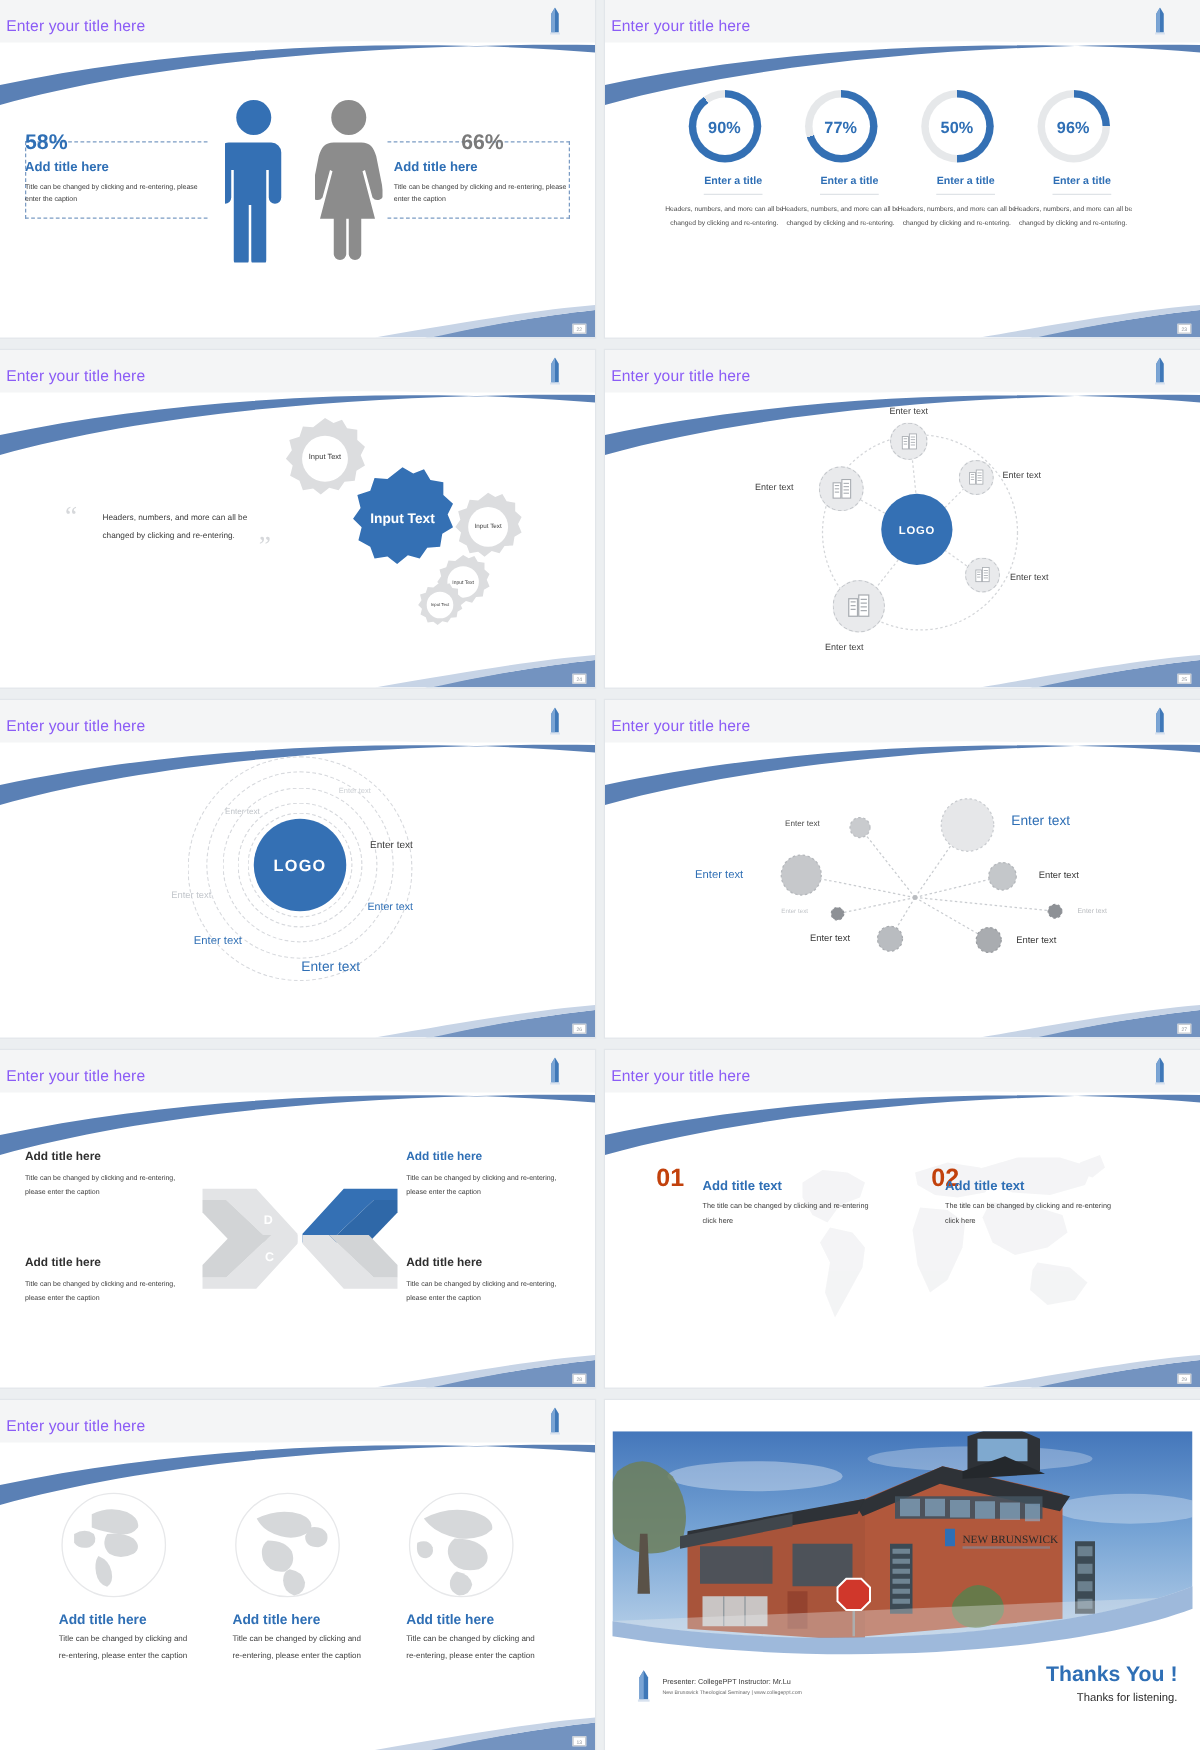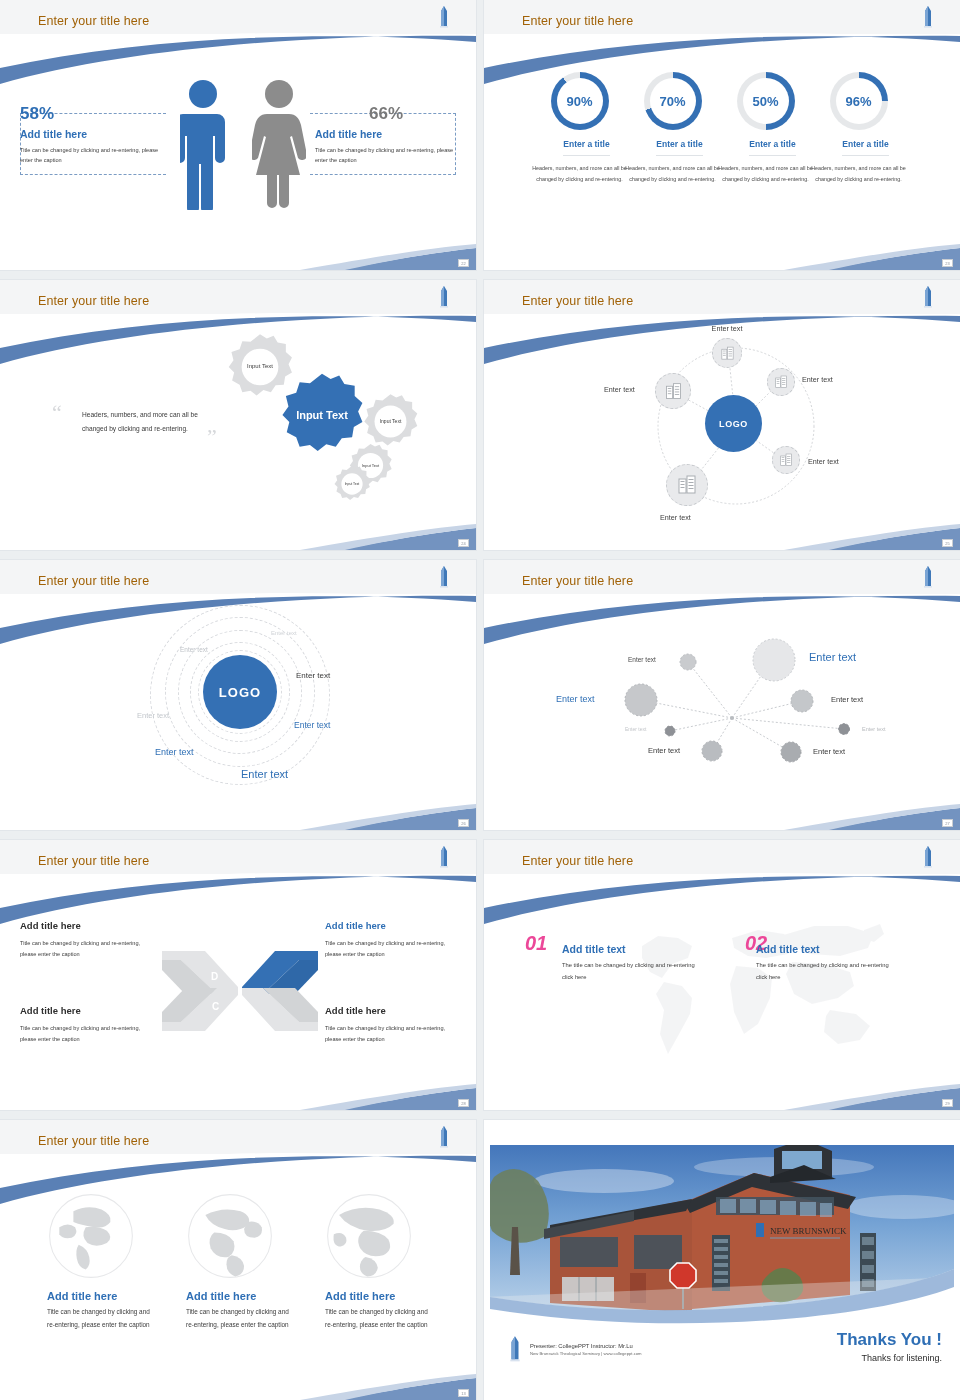--- a/index.html
+++ b/index.html
@@ -24,22 +24,22 @@
     background: #ffffff;
     overflow: hidden;
     box-shadow: 0 0 0 1px #e2e6ea;
   }
   
   .hdr {
     position: absolute; left: 0; top: 0; width: 100%; height: 34px;
     background: #f4f5f6;
   }
   .hdr-title {
-    position: absolute; left: 38px; top: 14px;
-    font-size: 12.5px; color: #a16207; letter-spacing: .1px;
+    position: absolute; left: 5px; top: 14px;
+    font-size: 12.5px; color: #8b5cf6; letter-spacing: .1px;
     white-space: nowrap;
   }
   .logo-tower {
     position: absolute; right: 26px; top: 6px; width: 12px; height: 22px;
   }
   
   .body-curve {
     position: absolute; left: 0; top: 26px; width: 100%; height: 244px;
   }
   .pagenum {
@@ -90,21 +90,21 @@
 
   
   .ring { position:absolute; border-radius:50%; border:1px dashed #d8dade; }
 
   
   .xlab { position:absolute; font-size:9.5px; font-weight:bold; color:#2f2f2f; }
   .xtxt { position:absolute; font-size:5.6px; color:#3c3c3c; line-height:1.95; }
   .xlet { position:absolute; font-size:10px; font-weight:bold; color:#fff; }
 
   
-  .bignum { font-size:20px; font-weight:bold; font-style:italic; color:#ec4899; }
+  .bignum { font-size:20px; font-weight:bold; color:#c2410c; }
   .s8-h { font-size:10.5px; font-weight:bold; color:#2f6fb5; }
   .s8-p { font-size:5.8px; color:#3c3c3c; line-height:2.0; margin-top:5px; }
 
   
   .g-h { font-size:11px; font-weight:bold; color:#2f6fb5; }
   .g-p { font-size:6.4px; color:#3c3c3c; line-height:2.0; margin-top:4px; }
 
   
   .photo-wrap { position:absolute; left:0; top:17px; width:100%; height:190px; overflow:hidden; }
   .thanks-big { font-size:17px; font-weight:bold; color:#2f6fb5; }
@@ -176,21 +176,21 @@
 
     <div class="donut-col" style="left:48px;">
       <div class="donut" style="background:conic-gradient(#3470b4 0% 90%, #e6e8ea 90% 100%);">
         <span>90%</span>
       </div>
       <div class="donut-title">Enter a title</div>
       <div class="donut-body">Headers, numbers, and more can all be changed by clicking and re-entering.</div>
     </div>
     <div class="donut-col" style="left:141px;">
       <div class="donut" style="background:conic-gradient(#3470b4 0% 70%, #e6e8ea 70% 100%);">
-        <span>70%</span>
+        <span>77%</span>
       </div>
       <div class="donut-title">Enter a title</div>
       <div class="donut-body">Headers, numbers, and more can all be changed by clicking and re-entering.</div>
     </div>
     <div class="donut-col" style="left:234px;">
       <div class="donut" style="background:conic-gradient(#3470b4 0% 50%, #e6e8ea 50% 100%);">
         <span>50%</span>
       </div>
       <div class="donut-title">Enter a title</div>
       <div class="donut-body">Headers, numbers, and more can all be changed by clicking and re-entering.</div>

